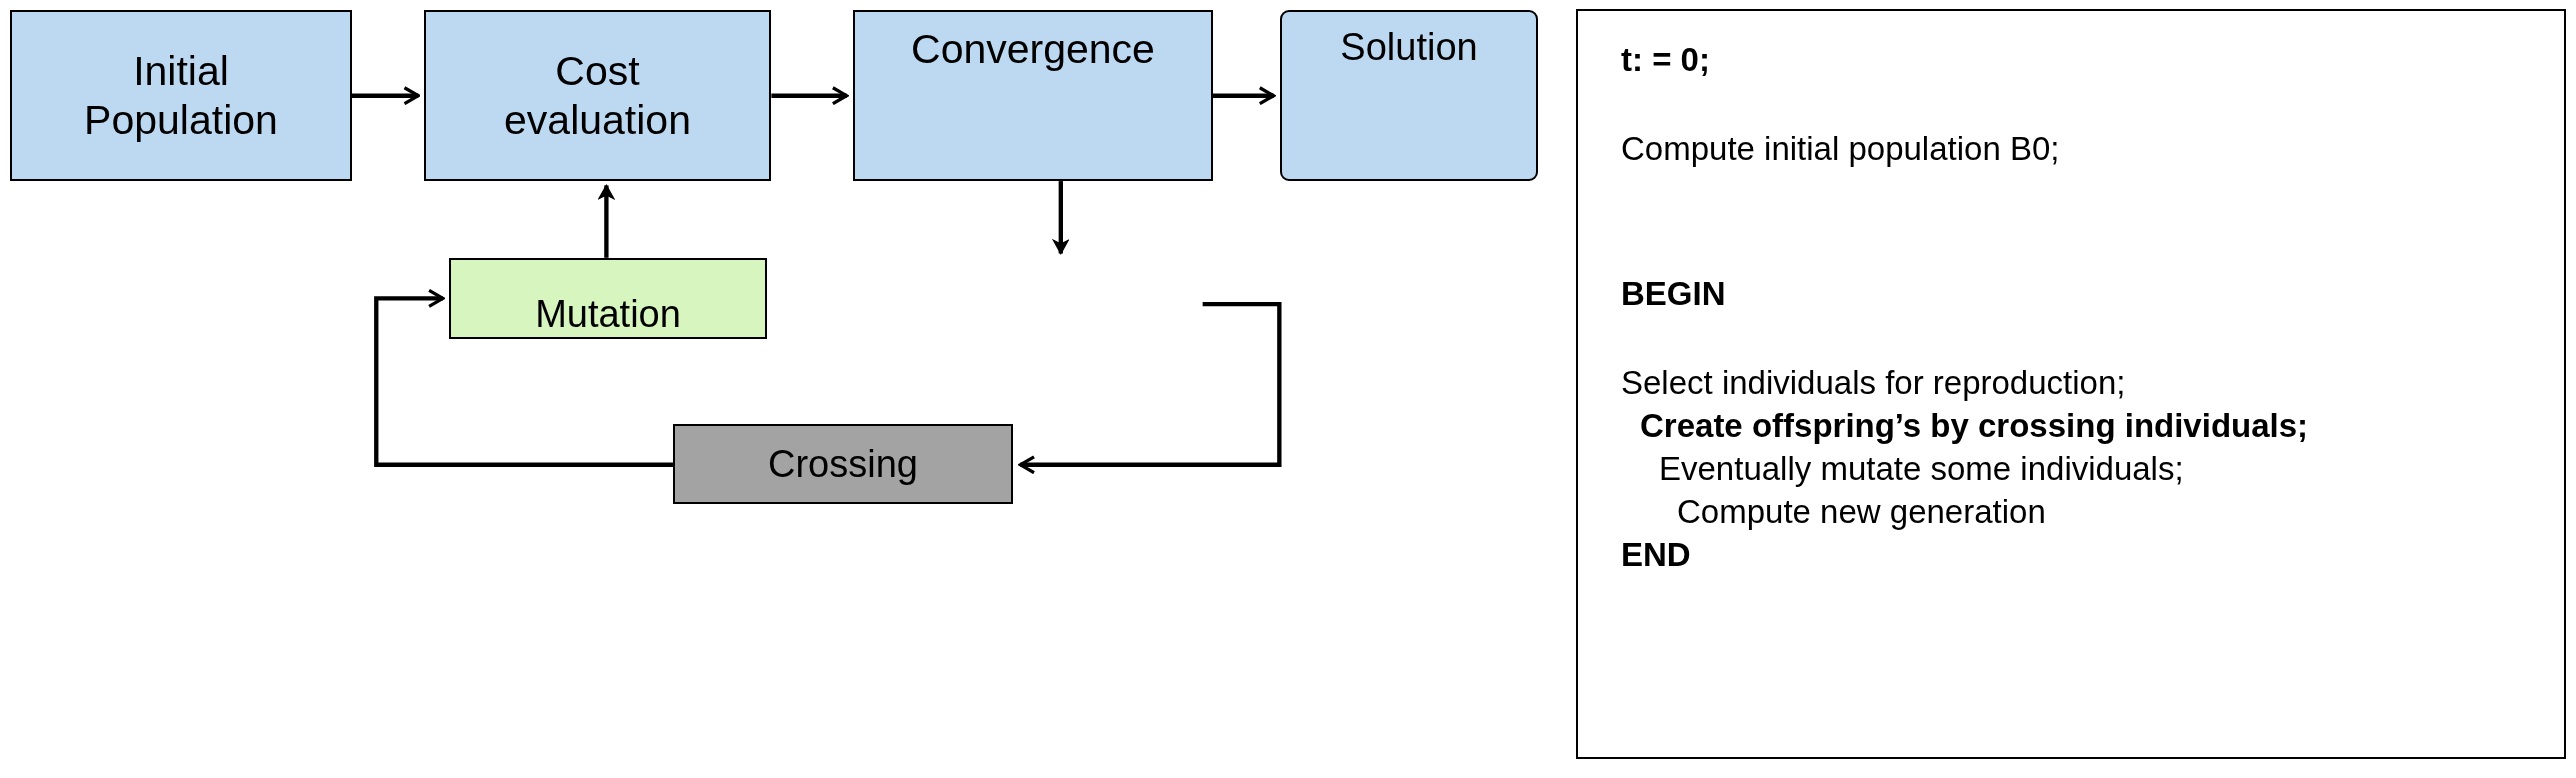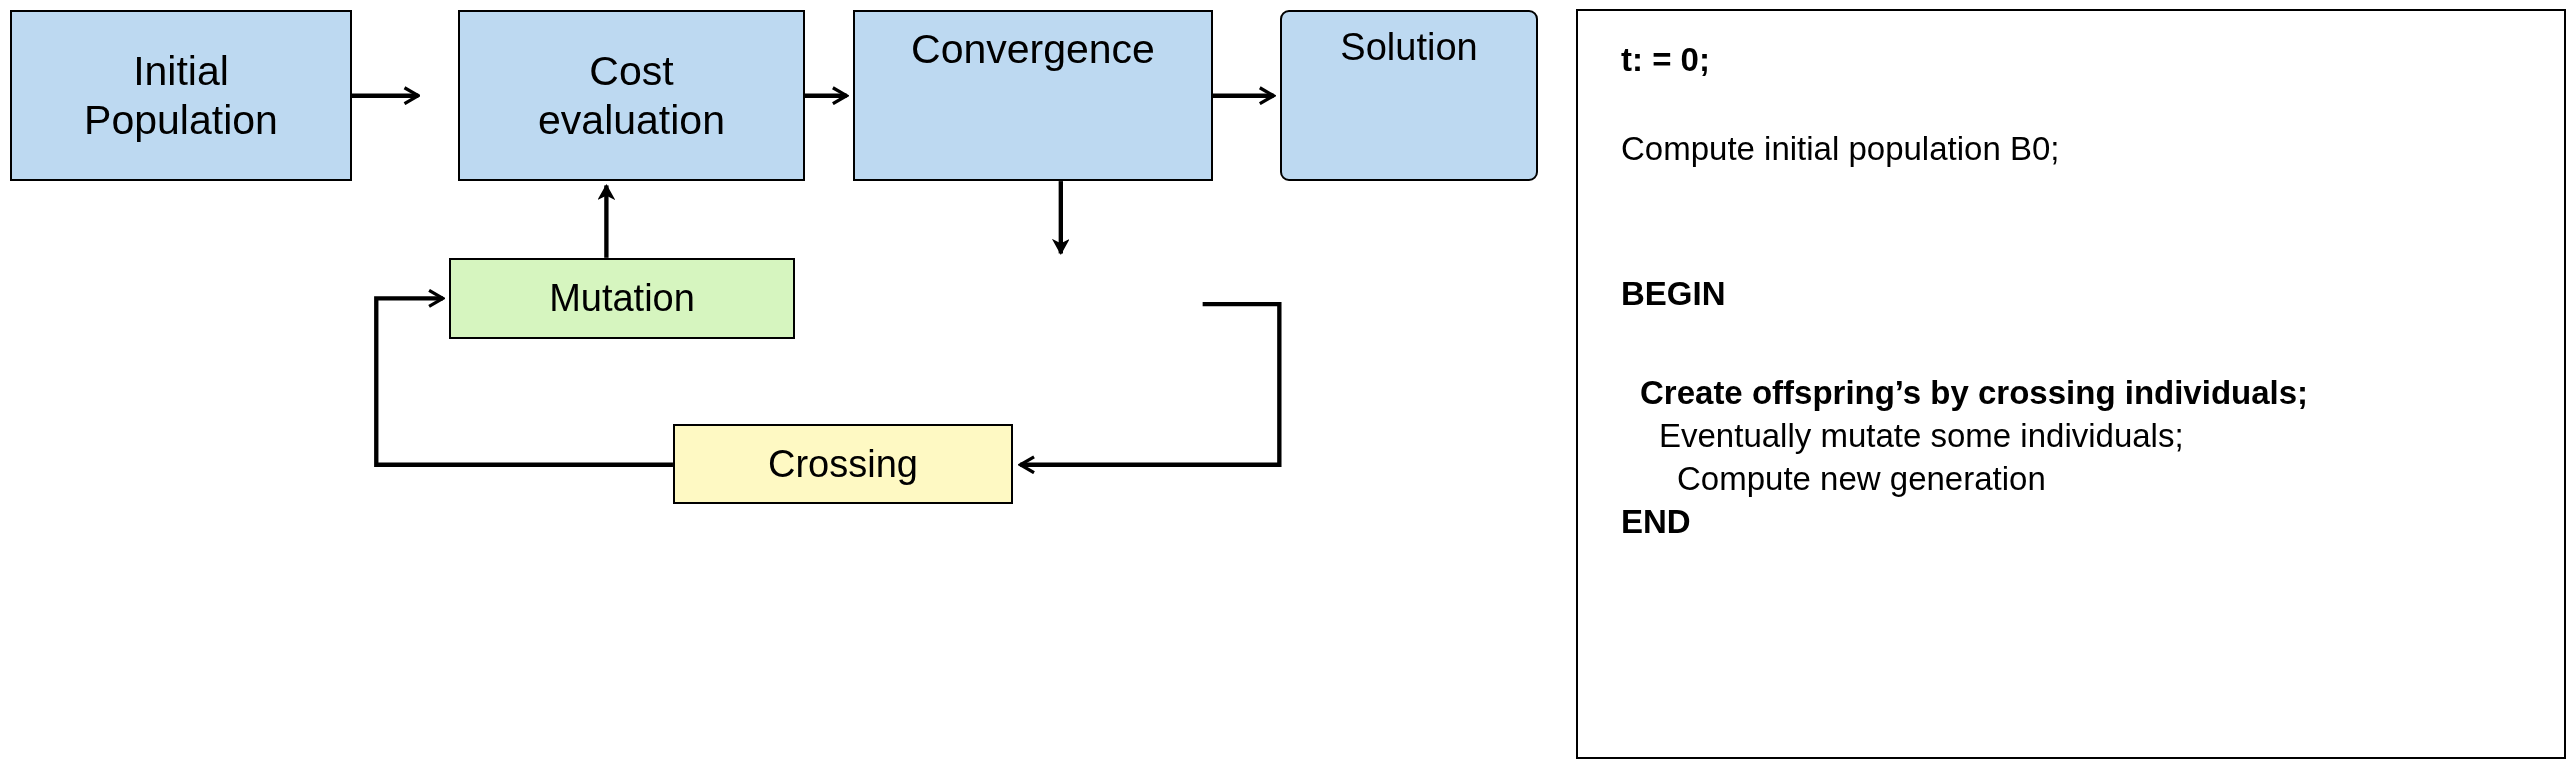--- a/index.html
+++ b/index.html
@@ -42,51 +42,51 @@
     border: 2.2px solid #000000;
     display: flex;
     align-items: center;
     justify-content: center;
     text-align: center;
     line-height: 1.18;
     white-space: pre-line;
   }
   .node-blue  { background: #bdd9f1; }
   .node-green { background: #d6f5bf; }
-  .node-orange{ background: #fef9c3; }
+  .node-orange{ background: #a3a3a3; }
 
   .node-label {
     display: block;
     width: 100%;
     text-align: center;
     white-space: pre-line;
   }
 
   
   #node-initial-population {
     left: 10px;  top: 10px;  width: 342px;  height: 171px;
     font-size: 41px;
   }
   #node-cost-evaluation {
     left: 424px; top: 10px;  width: 347px;  height: 171px;
     font-size: 41px;
-    margin-left: 34px;
   }
   #node-convergence {
     left: 853px; top: 10px; width: 360px;  height: 171px;
     font-size: 41px;
   }
   #node-solution {
     left: 1280px; top: 10px; width: 258px;  height: 171px;
     font-size: 38px;
     border-radius: 9px;
   }
   #node-mutation {
-    left: 449px;  top: 258px; width: 346px; height: 81px;
-    font-size: 38px;
+    left: 449px;  top: 258px; width: 318px; height: 81px;
+    font-size: 38px;
+    align-items: flex-end;
   }
   #node-selection {
     left: 922px; top: 258px; width: 281px; height: 81px;
     font-size: 38px;
   }
   #node-crossing {
     left: 673px;  top: 424px; width: 340px; height: 80px;
     font-size: 38px;
   }
 
@@ -207,20 +207,21 @@
 
     <div class="code-gap-lg"></div>
 
 
     <div class="code-gap-lg"></div>
 
     <div class="code-line bold indent-0">BEGIN</div>
 
     <div class="code-gap-lg"></div>
 
+    <div class="code-line indent-0">Select individuals for reproduction;</div>
 
     <div class="code-gap-sm"></div>
 
     <div class="code-line indent-1">Create offspring’s by crossing individuals;</div>
 
     <div class="code-gap-sm"></div>
 
     <div class="code-line indent-2">Eventually mutate some individuals;</div>
 
     <div class="code-gap-sm"></div>

